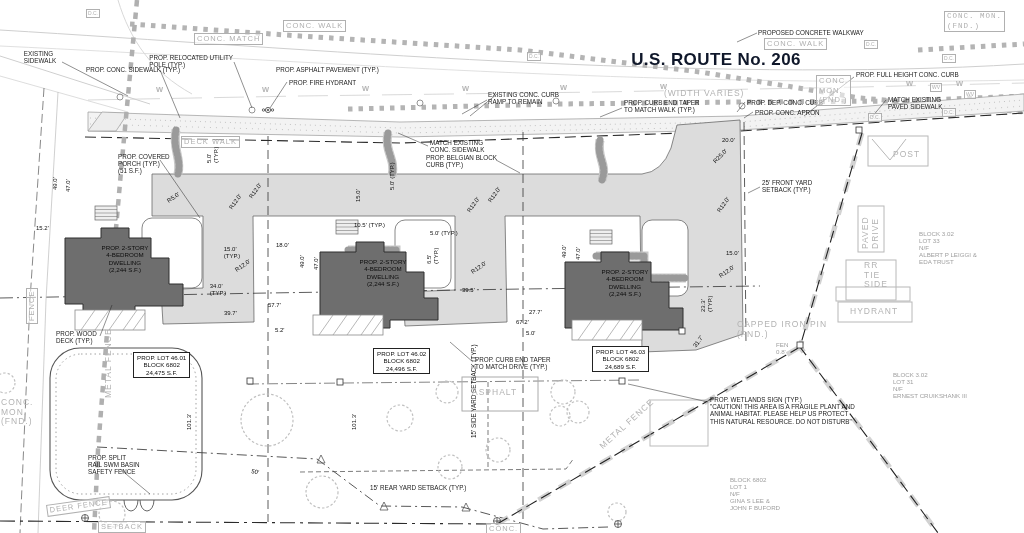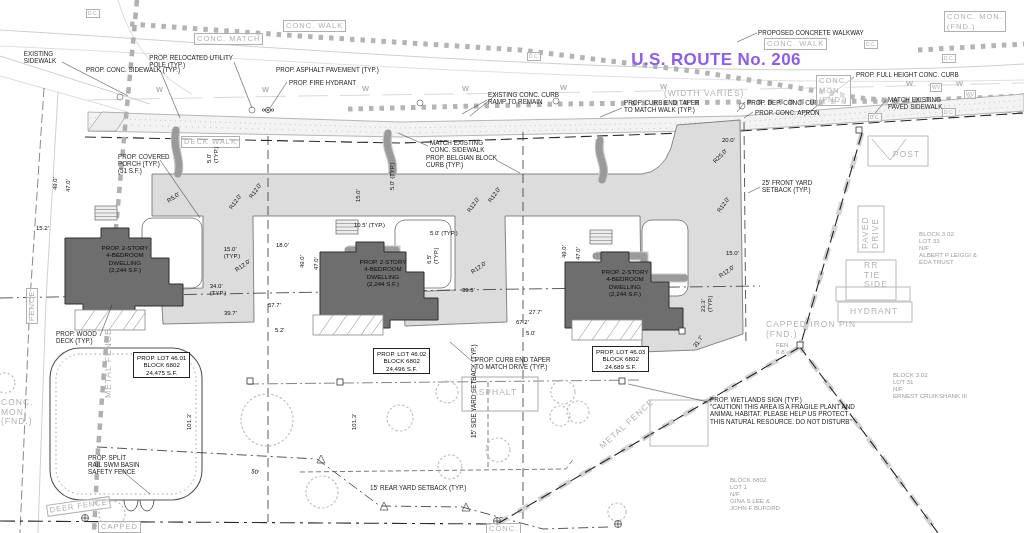--- a/index.html
+++ b/index.html
@@ -13,21 +13,21 @@
   .s-go{color:#b3b3b3;font-size:8.5px;line-height:9.5px;letter-spacing:1px;}
   .s-gb{color:#b0b0b0;border:1px solid #b0b0b0;padding:0 2px;font-size:7.5px;line-height:9.5px;
         letter-spacing:1px;background:rgba(255,255,255,.55);}
   .s-tb{color:#b0b0b0;border:1px solid #b0b0b0;padding:0 1px;font-size:5px;line-height:6.5px;
         letter-spacing:0;background:rgba(255,255,255,.55);}
   .s-bb{color:#111;border:1px solid #222;padding:1px 3px;background:#fff;text-align:center;
         font-size:6.2px;line-height:7.4px;}
   .s-d{color:#111;font-size:6px;line-height:6.6px;}
   .s-hl{color:#0d0d0d;text-align:center;font-size:6.2px;line-height:7.4px;}
   .s-w{color:#b5b5b5;font-size:7.5px;font-weight:bold;}
-  .title-line{position:absolute;color:#8b5cf6;font-weight:bold;letter-spacing:.4px;
+  .title-line{position:absolute;color:#0f172a;font-weight:bold;letter-spacing:.4px;
               transform:translateX(-50%);white-space:pre;}
 </style>
 </head>
 <body>
 
 <div id="plan">
 
   <svg width="1024" height="533" viewBox="0 0 1024 533">
     <defs>
       <path id="houseShape" d="M0,16 h36 v-10 h28 v10 h22 v20 h18 v26 h14 v22 h-48 v8 h-52 v-10 h-18 Z"></path>
@@ -235,21 +235,21 @@
 TO MATCH WALK (TYP.)</div>
       <div class="lbl s-go" style="left: 664px; top: 89px;">(WIDTH VARIES)</div>
       <div class="lbl s-b" style="left: 747px; top: 99px;">PROP. DEP. CONC. CURB</div>
       <div class="lbl s-b" style="left: 755px; top: 109px;">PROP. CONC. APRON</div>
       <div class="lbl s-b" style="left: 856px; top: 71px;">PROP. FULL HEIGHT CONC. CURB</div>
       <div class="lbl s-b" style="left: 888px; top: 96px;">MATCH EXISTING
 PAVED SIDEWALK</div>
       <div class="lbl s-gb" style="left: 283px; top: 20px;">CONC. WALK</div>
       <div class="lbl s-gb" style="left: 194px; top: 33px;">CONC. MATCH</div>
       <div class="lbl s-gb" style="left: 764px; top: 38px;">CONC. WALK</div>
-      <div class="lbl s-gb" style="left: 944px; top: 11px;">CONC. MON.
+      <div class="lbl s-gb" style="left: 944px; top: 11px; font-family: Liberation Mono, monospace;">CONC. MON.
 (FND.)</div>
       <div class="lbl s-gb" style="left: 816px; top: 75px;">CONC.
 MON.
 (FND.)</div>
       <div class="lbl s-gb" style="left: 181px; top: 136px;">DECK WALK</div>
       <div class="lbl s-b" style="left: 430px; top: 139px;">MATCH EXISTING
 CONC. SIDEWALK</div>
       <div class="lbl s-b" style="left: 497px; top: 154px; transform: translateX(-100%);">PROP. BELGIAN BLOCK
 CURB (TYP.)</div>
       <div class="lbl s-b" style="left: 118px; top: 153px;">PROP. COVERED
@@ -274,24 +274,24 @@
       <div class="lbl s-go" style="left: 893px; top: 150px;">POST</div>
       <div class="lbl s-go" style="left: 861px; top: 249px; transform: rotate(-90deg);">PAVED
 DRIVE</div>
       <div class="lbl s-go" style="left: 864px; top: 261px;">RR
 TIE
 SIDE</div>
       <div class="lbl s-go" style="left: 850px; top: 307px;">HYDRANT</div>
       <div class="lbl s-go" style="left: 104px; top: 398px; transform: rotate(-90deg);">METAL FENCE</div>
       <div class="lbl s-go" style="left: 598px; top: 444px; transform: rotate(-42deg);">METAL FENCE</div>
       <div class="lbl s-gb" style="left: 46px; top: 505px; transform: rotate(-8deg);">DEER FENCE</div>
-      <div class="lbl s-gb" style="left: 98px; top: 521px;">CAPPED</div>
+      <div class="lbl s-gb" style="left: 98px; top: 521px;">SETBACK</div>
       <div class="lbl s-gb" style="left: 26px; top: 324px; transform: rotate(-90deg);">FENCE</div>
       <div class="lbl s-gb" style="left: 486px; top: 523px;">CONC.</div>
-      <div class="lbl s-go" style="left: 766px; top: 320px;">CAPPED IRON PIN
+      <div class="lbl s-go" style="left: 737px; top: 320px;">CAPPED IRON PIN
 (FND.)</div>
       <div class="lbl s-g" style="left: 776px; top: 341px;">FEN
 0.8'</div>
       <div class="lbl s-go" style="left: 1px; top: 398px;">CONC.
 MON.
 (FND.)</div>
       <div class="lbl s-g" style="left: 948px; top: 230px; transform: translateX(-50%);">BLOCK 3.02
 LOT 33
 N/F
 ALBERT P LEIGGI &amp;

